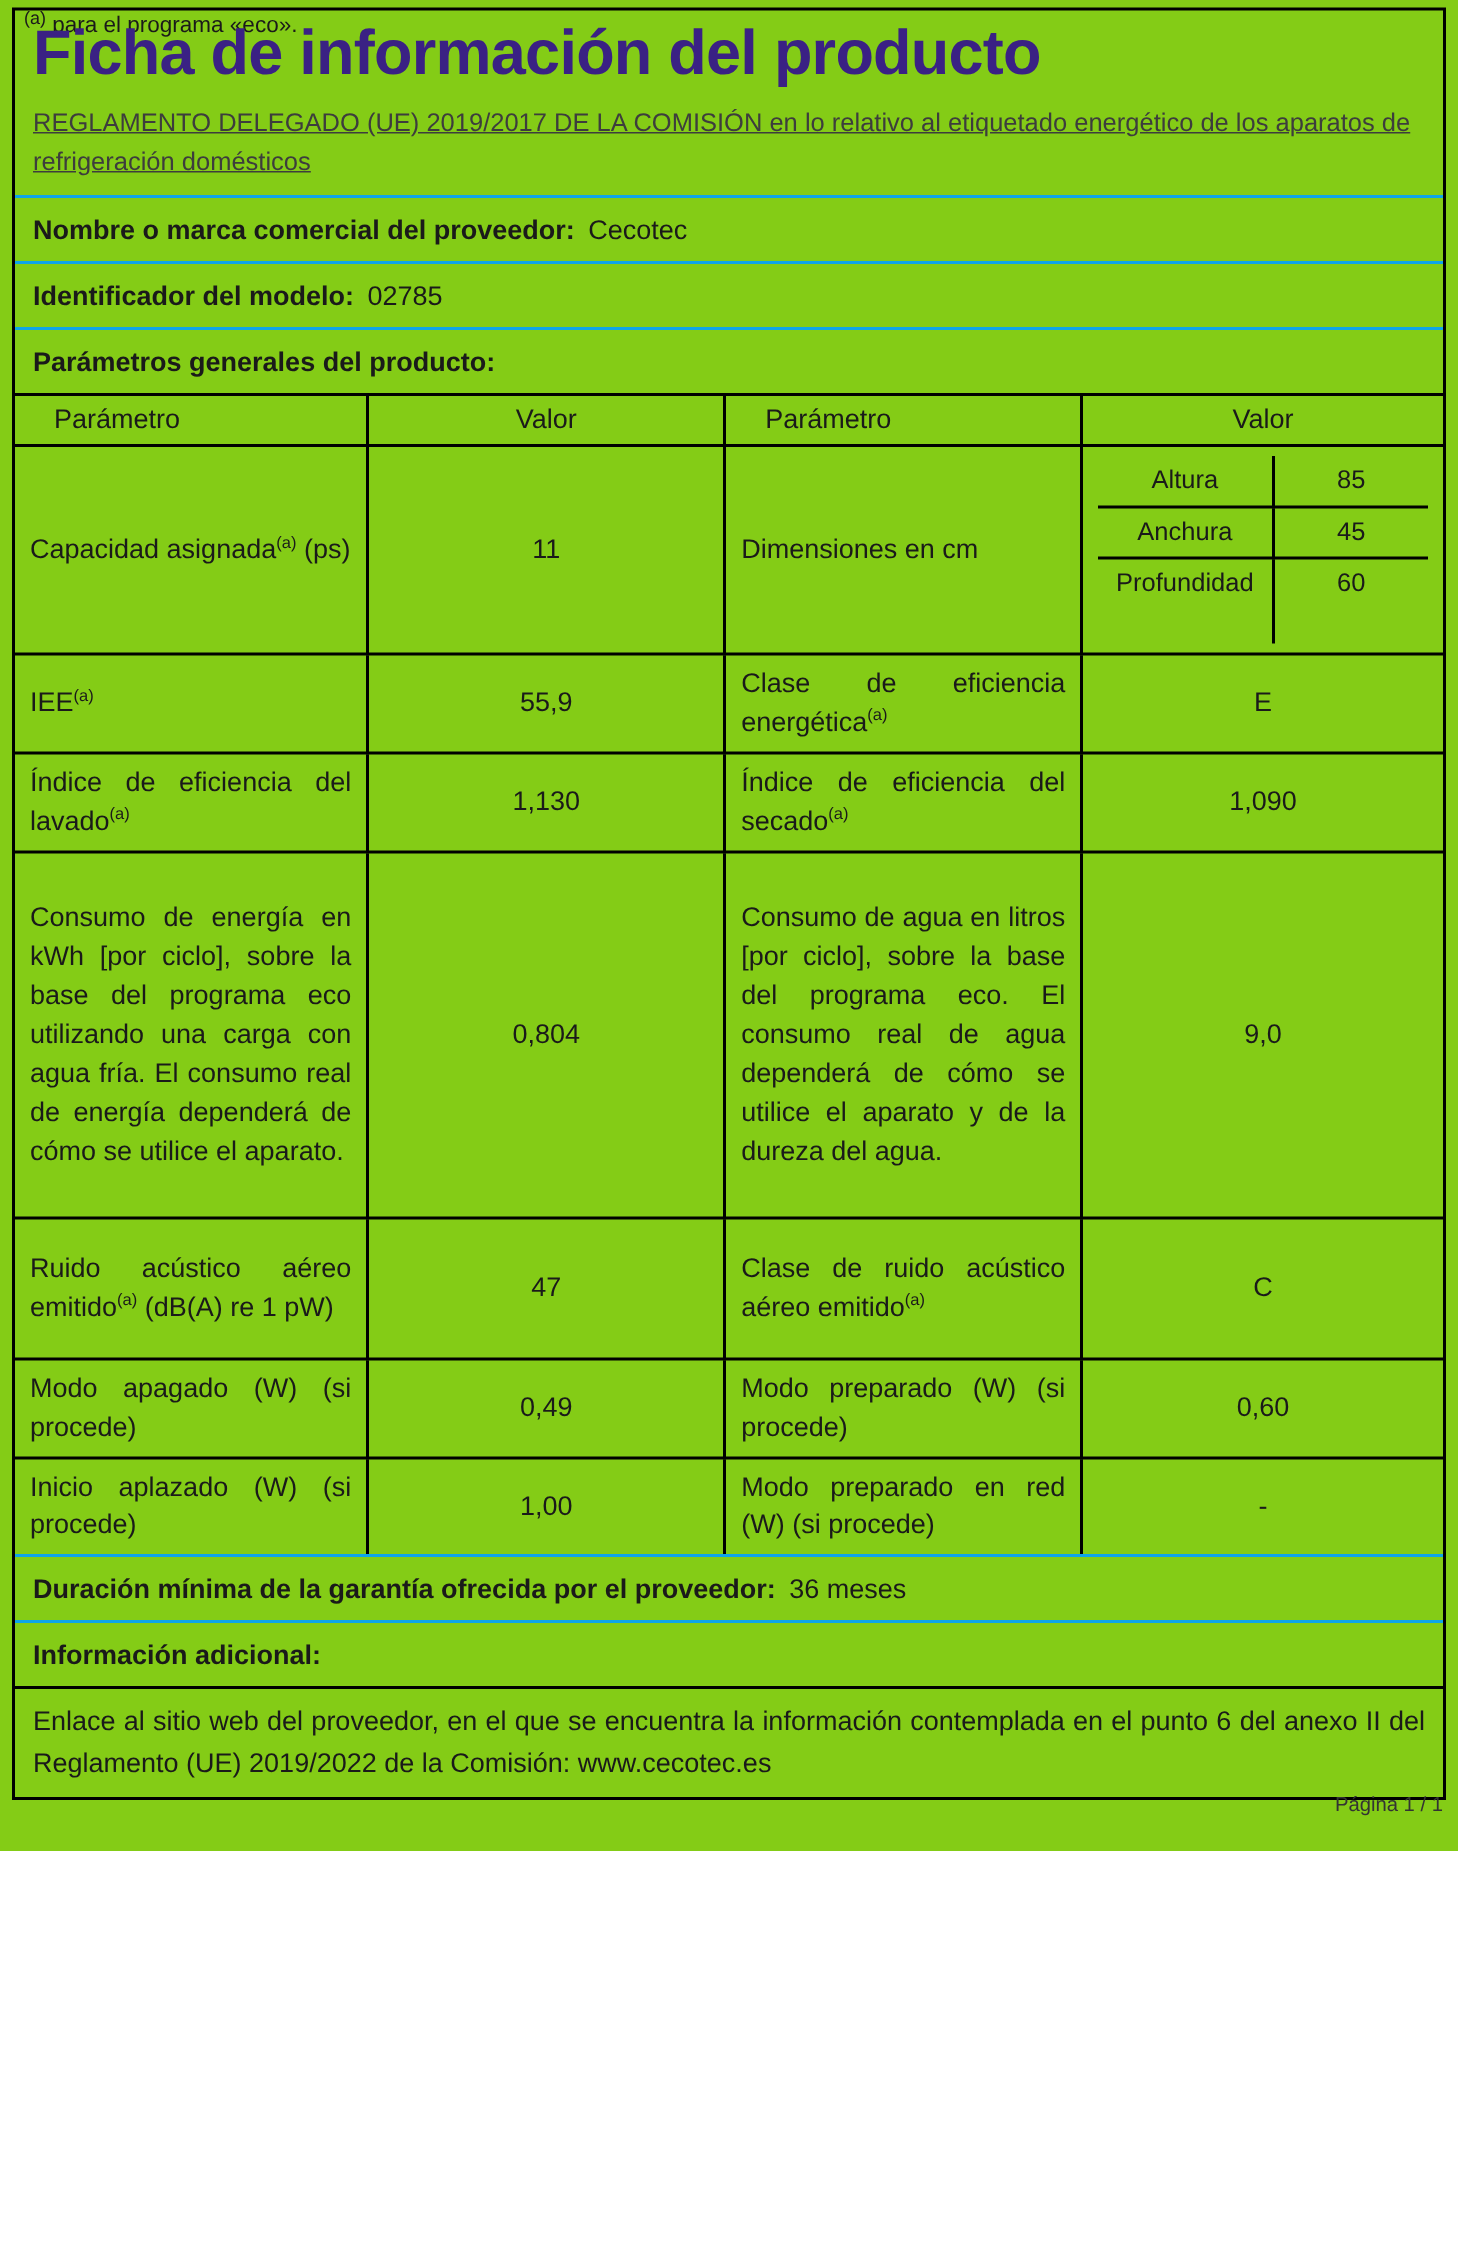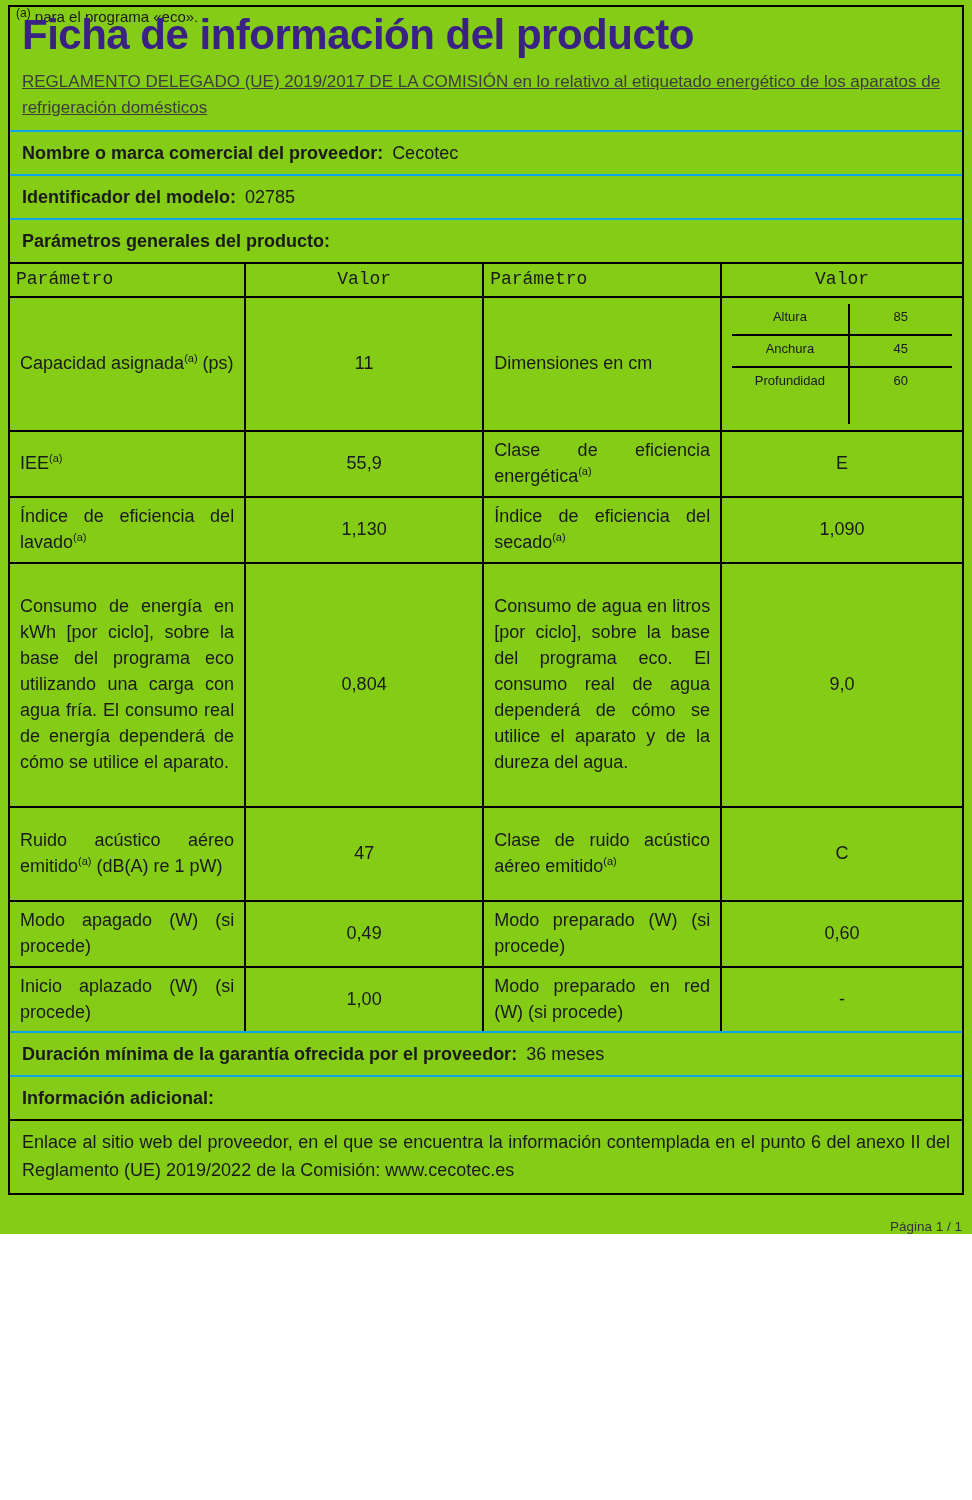--- a/index.html
+++ b/index.html
@@ -62,35 +62,35 @@
     padding: 6px 10px;
     vertical-align: middle;
     overflow: hidden;
   }
   table.params td:first-child { border-left: none; }
   table.params td:last-child  { border-right: none; }
   table.params tr:first-child td { border-top: none; }
   table.params tr:last-child td { border-bottom: none; }
   td.param { text-align: justify; }
   td.val   { text-align: center; }
-  tr.hdr td { height: 20px; padding: 3px 6px; font-family: Liberation Mono, monospace; }
+  tr.hdr td { height: 20px; padding: 3px 26px; }
   tr.hdr td.val { text-align: center; }
   tr.h50 td { height: 50px; }
   tr.h48 td { height: 48px; }
   tr.h230 td { height: 230px; }
   tr.h46 td { height: 46px; }
   tr.h80 td { height: 80px; }
   tr.h43 td { height: 43px; }
   
   td.dims-cell { padding: 0; vertical-align: top; }
   table.dims {
     width: 100%;
     height: 100%;
     border-collapse: collapse;
-    font-size: 13px;
+    font-size: 17px;
   }
   table.dims td {
     border: 2px solid #000;
     padding: 4px 8px;
     text-align: center;
     vertical-align: top;
   }
   table.dims tr:first-child td { border-top: none; }
   table.dims tr:last-child td  { border-bottom: none; }
   table.dims td:first-child { border-left: none; width: 53%; }
@@ -112,21 +112,21 @@
   }
   .footnote {
     margin: 8px 0 0 16px;
     font-size: 15px;
     color: #1a1a1a;
   }
   .footnote sup { font-size: 12px; vertical-align: 5px; }
   .footer {
     position: absolute;
     right: 10px;
-    bottom: 0;
+    bottom: 24px;
     font-size: 13.5px;
     color: #333;
   }
 </style>
 </head>
 <body>
 
 <div class="page">
   <div class="doc">
 

